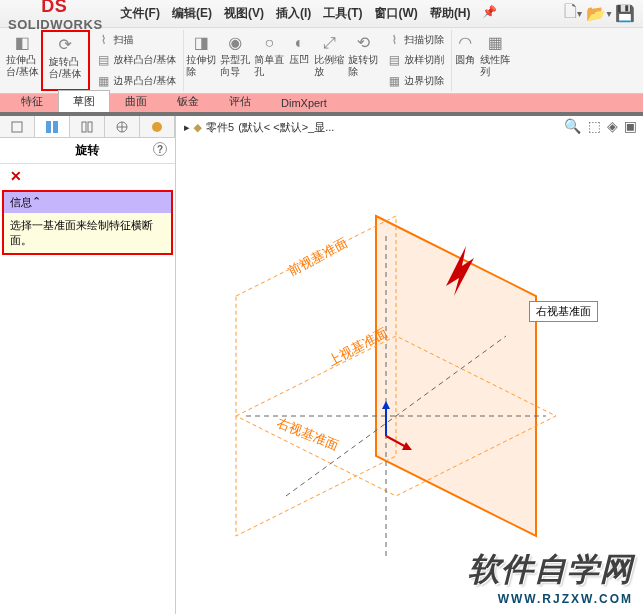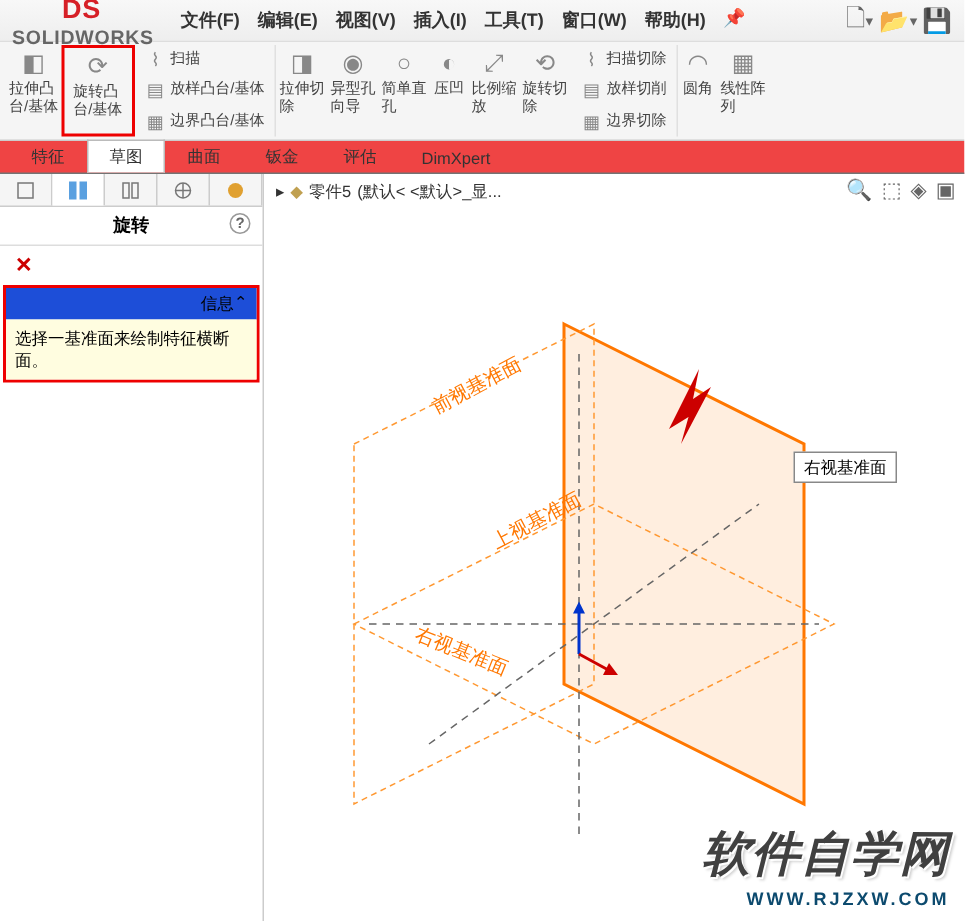--- a/index.html
+++ b/index.html
@@ -18,37 +18,37 @@
     
     
     .ribbon { height: 66px; background: #f5f5f5; border-bottom: 1px solid #ccc; display: flex; padding: 2px 4px; }
     .rib-btn { display: flex; flex-direction: column; align-items: center; font-size: 10px; color: #444; padding: 2px; cursor: pointer; line-height: 1.2; }
     .rib-btn.h { flex-direction: row; gap: 3px; padding: 1px 3px; }
     .rib-icon { width: 22px; height: 22px; display: flex; align-items: center; justify-content: center; color: #888; font-size: 16px; }
     .rib-icon.sm { width: 14px; height: 14px; font-size: 12px; }
     .highlight-red { border: 2px solid #e00; }
     
     
-    .tabs { height: 22px; background: #ef4444; display: flex; align-items: flex-end; padding: 0 6px; border-bottom: 1px solid #737373; }
+    .tabs { height: 22px; background: #fca5a5; display: flex; align-items: flex-end; padding: 0 6px; border-bottom: 4px solid #737373; }
     .tab { font-size: 11px; padding: 3px 14px; color: #333; cursor: pointer; border: 1px solid transparent; border-bottom: none; }
     .tab.active { background: #fff; border-color: #bbb; }
     
     
     .body { display: flex; height: calc(614px - 28px - 66px - 22px); }
     
     
     .panel { width: 176px; border-right: 1px solid #ccc; display: flex; flex-direction: column; }
     .panel-tabs { height: 22px; display: flex; border-bottom: 1px solid #ccc; background: #f5f5f5; }
     .ptab { flex:1; display:flex; align-items:center; justify-content:center; border-right:1px solid #ccc; cursor:pointer; }
     .ptab.active { background:#fff; }
     .panel-header { display:flex; align-items:center; padding: 4px 8px; border-bottom: 1px solid #ddd; font-size: 12px; font-weight: bold; position: relative; }
     .panel-header .qm { position:absolute; right:8px; top:4px; width:14px;height:14px;border:1px solid #999;border-radius:50%; font-size:10px; display:flex;align-items:center;justify-content:center;color:#666; }
     .cancel-x { color:#c00; font-weight:bold; padding: 4px 10px; cursor:pointer; font-size: 14px;}
     .info-section { border: 2px solid #e00; margin: 2px; }
-    .info-hdr { font-size: 11px; background:#1d4ed8; padding: 3px 6px; display:flex; justify-content:flex-end; }
+    .info-hdr { font-size: 11px; background:#c4b5fd; padding: 3px 6px; display:flex; justify-content:flex-start; }
     .info-msg { background:#fffde0; font-size:11px; padding:5px 6px; min-height: 28px; }
     
     
     .graphics { flex:1; position:relative; background:#fff; }
     .breadcrumb { position:absolute; top:4px; left:8px; font-size:11px; color:#333; display:flex; align-items:center; gap:4px; }
     .view-icons { position:absolute; top:2px; right:6px; display:flex; gap:6px; color:#666; font-size:14px; }
     .tooltip { position:absolute; background:#fff; border:1px solid #888; padding:2px 6px; font-size:11px; top:185px; right:45px; }
     
     
     .watermark { position:absolute; bottom:8px; right:10px; text-align:right; font-family: "Microsoft YaHei"; }

